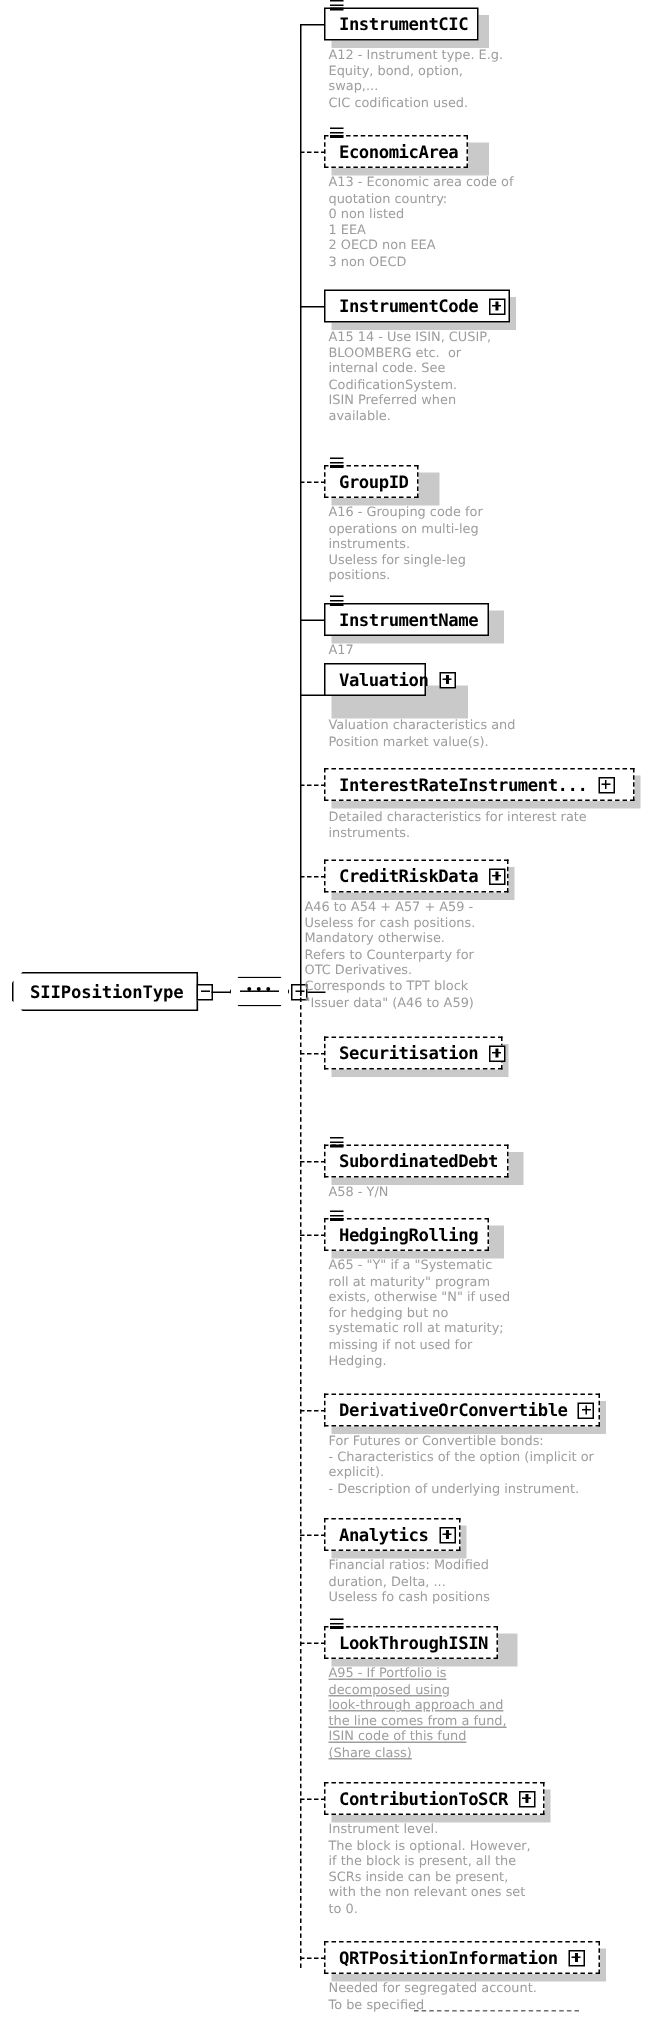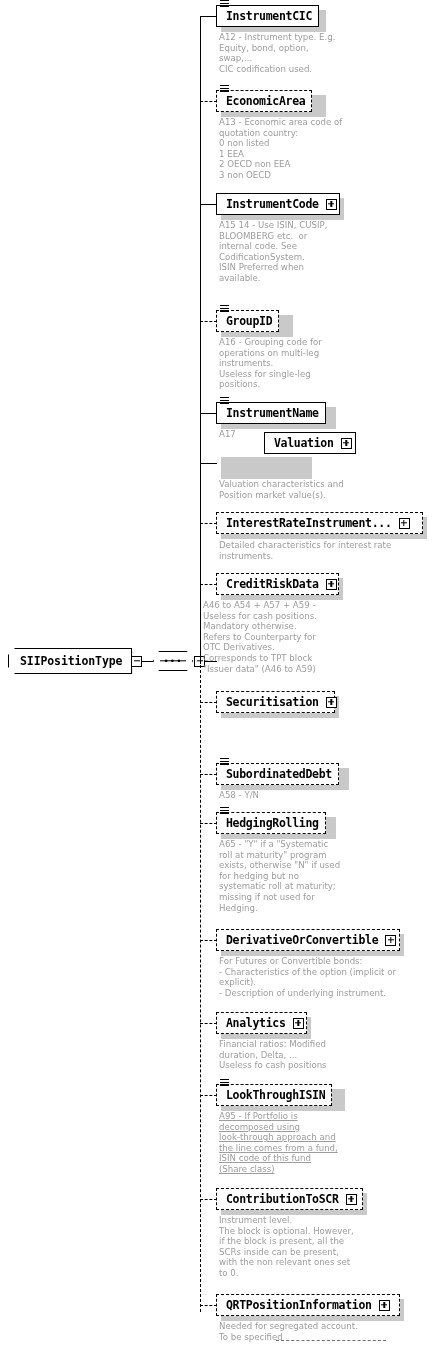--- a/index.html
+++ b/index.html
@@ -318,21 +318,21 @@
     <span class="stmark">
         <i></i>
         <i></i>
         <i></i>
       </span>
     <span class="elem-label">InstrumentName</span>
   </div>
   <div class="desc" style="left:219px; top:429px;">A17</div>
 
   <div class="elem-shadow" style="left:221px; top:457px; width:91px; height:22px;"></div>
-  <div class="elem solid" style="left:216px; top:432px; width:92px;margin-left:48px;">
+  <div class="elem solid" style="left:216px; top:442px; width:68px;">
     <span class="elem-label">Valuation</span>
     <span class="expander plus exp-gap"></span>
   </div>
   <div class="desc" style="left:219px; top:479px;">Valuation characteristics and
 Position market value(s).</div>
 
   <div class="elem-shadow" style="left:221px; top:517px; width:206px; height:22px;"></div>
   <div class="elem dashed" style="left:216px; top:512px; width:207px;">
     <span class="elem-label">InterestRateInstrument...</span>
     <span class="expander plus exp-gap"></span>

